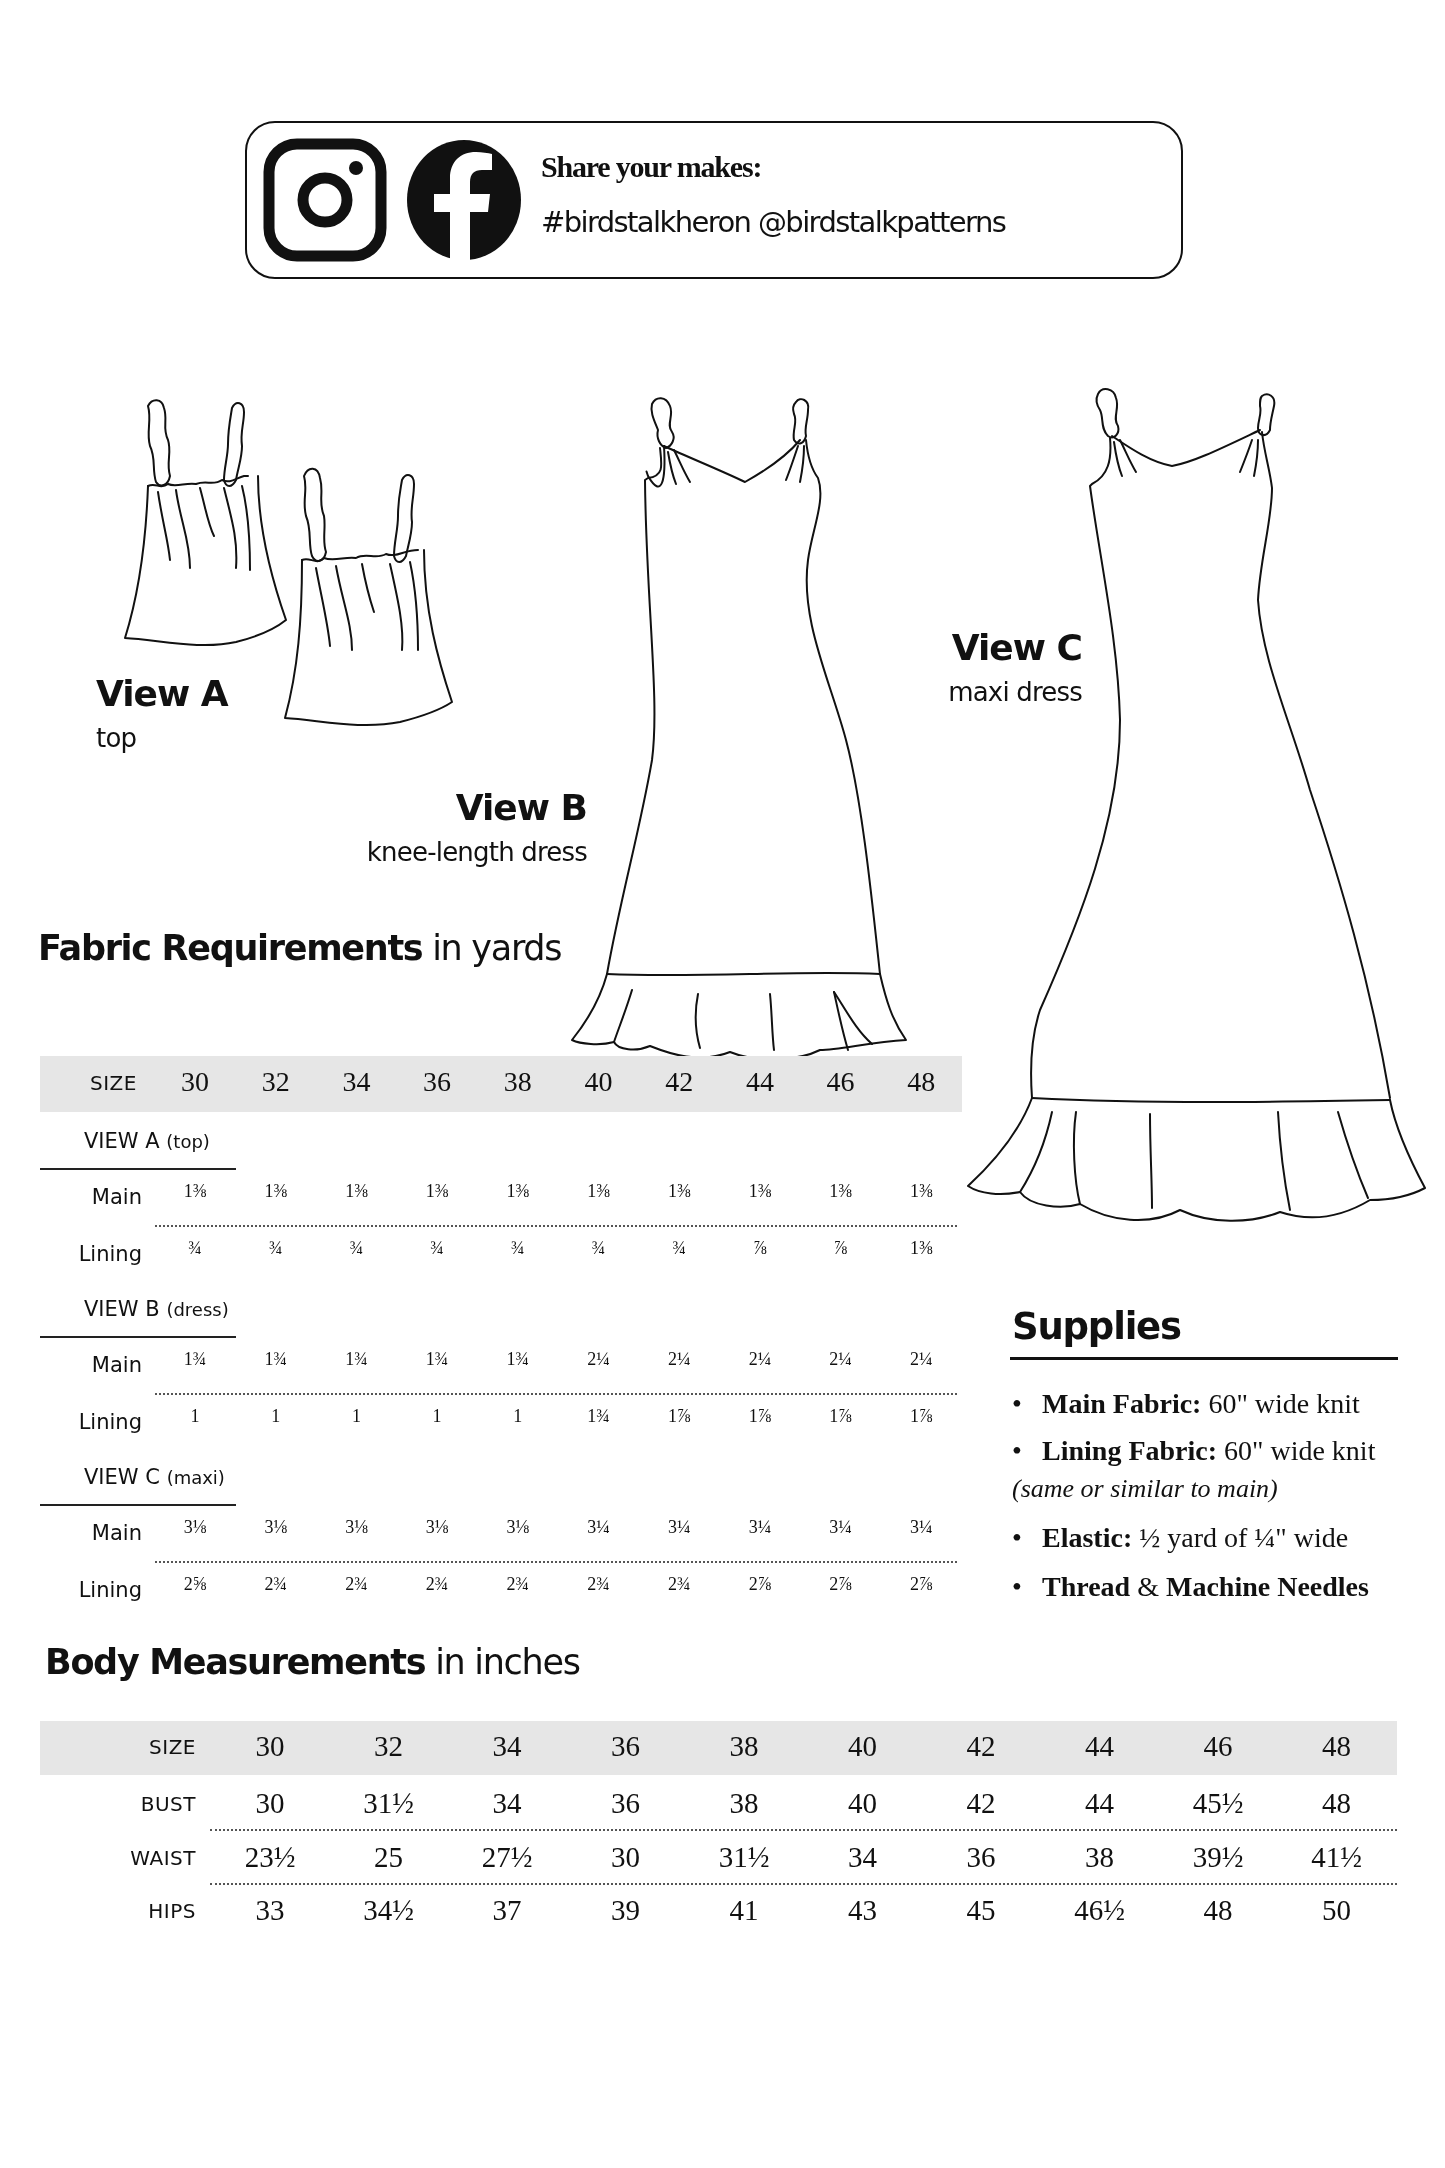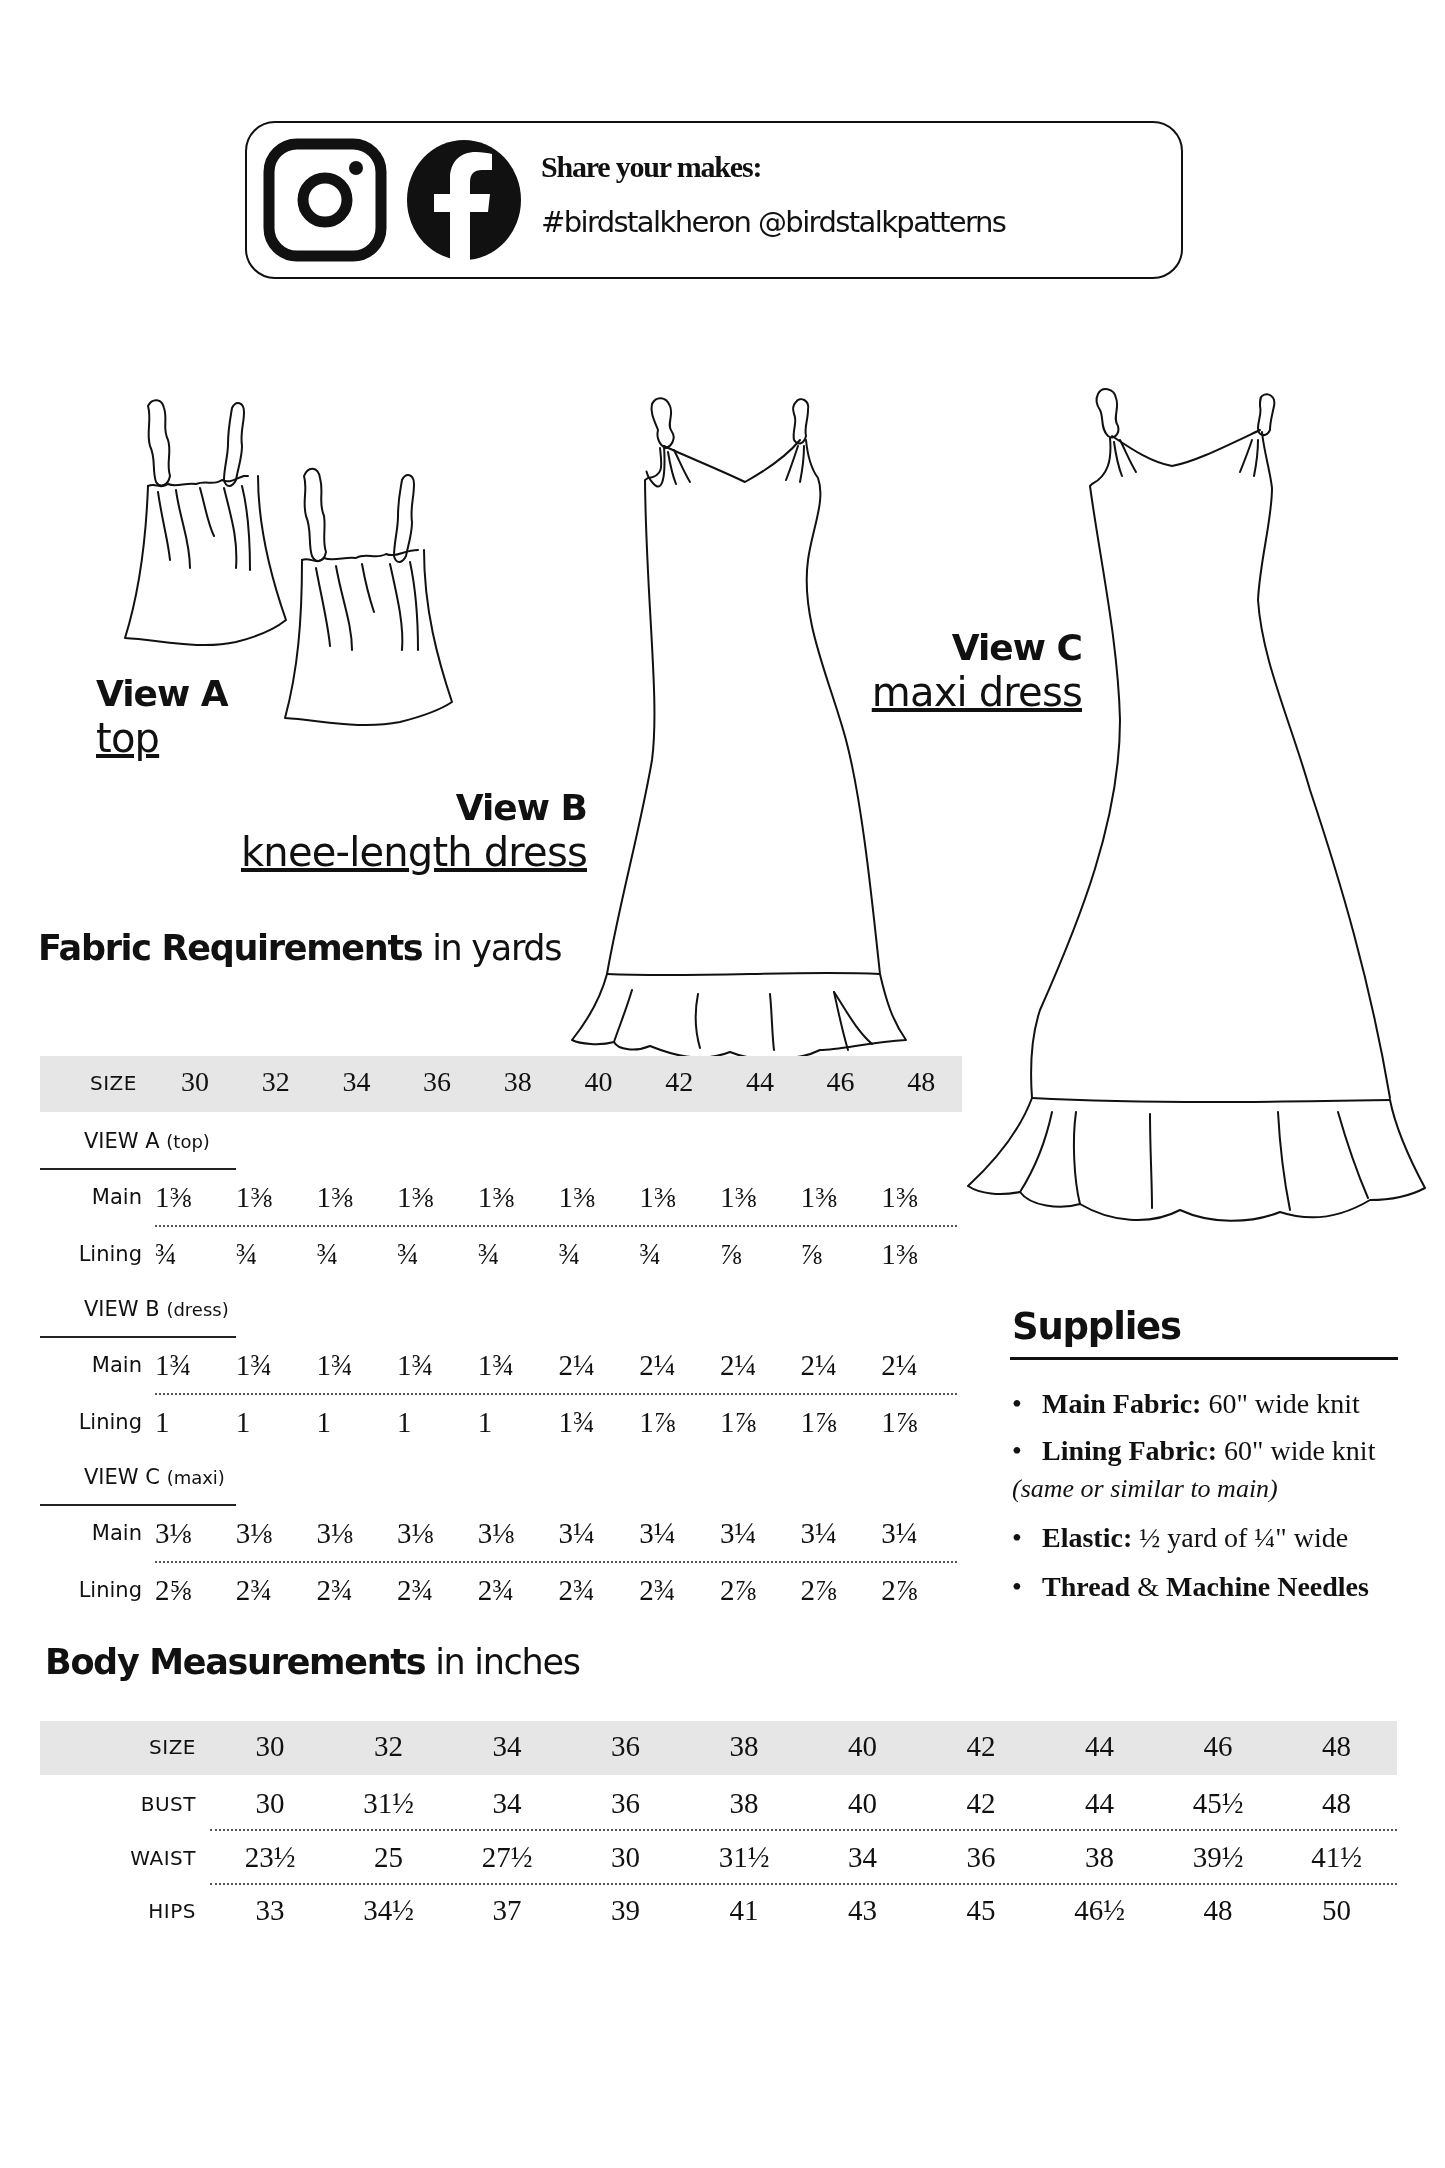--- a/index.html
+++ b/index.html
@@ -11,34 +11,34 @@
   .share-box { left:245px; top:121px; width:938px; height:158px; border:2px solid #111;
                border-radius:30px; box-sizing:border-box; }
   .share-title { left:541px; top:150px; font-family:Liberation Serif, serif; font-weight:bold;
                  font-size:30px; letter-spacing:-1.2px; white-space:nowrap; }
   .share-tags { left:541px; top:205px; font-family:"DejaVu Sans", sans-serif; font-size:29px;
                 letter-spacing:-1.6px; white-space:nowrap;text-align:right; }
 
   
   .view-title { font-family:"DejaVu Sans", sans-serif; font-weight:bold; font-size:36px; letter-spacing:-1px;
                 line-height:40px; white-space:nowrap; }
-  .view-sub { font-family:"DejaVu Sans", sans-serif; font-size:40px; letter-spacing:-0.8px; line-height:40px; white-space:nowrap;text-decoration:underline; }
+  .view-sub { font-family:"DejaVu Sans", sans-serif; font-size:26px; letter-spacing:-0.8px; line-height:40px; white-space:nowrap; }
   .right { text-align:right; }
 
   
   .sec-head { font-family:"DejaVu Sans", sans-serif; white-space:nowrap; font-size:35px; letter-spacing:-1.3px; }
   .sec-head b { font-weight:bold; }
   .sec-head span.light { font-weight:normal; }
 
   
   .bar { background:#e6e6e6; }
   .hdr-cell { font-family:"Liberation Serif", serif; font-size:28px; text-align:center; width:80px; margin-left:-40px; }
   .size-lbl { font-family:"DejaVu Sans", sans-serif; font-size:20px; letter-spacing:0.5px; }
   .row-lbl { font-family:"DejaVu Sans", sans-serif; font-size:21px; text-align:right; width:110px; }
-  .cell { font-family:"Liberation Serif", serif; font-size:29px; text-align:left; width:80px; margin-left:-40px; white-space:nowrap; }
+  .cell { font-family:"Liberation Serif", serif; font-size:18px; text-align:center; width:80px; margin-left:-40px; white-space:nowrap; }
   .group-lbl { font-family:"DejaVu Sans", sans-serif; font-size:21px; white-space:nowrap; }
   .group-lbl small { font-size:18px; }
   .underline { height:2px; background:#222; }
   .dots { height:0; border-top:2px dotted #555; }
 
   
   .b-hdr { font-family:"Liberation Serif", serif; font-size:29px; text-align:center; width:110px; margin-left:-55px; }
   .b-lbl { font-family:"DejaVu Sans", sans-serif; font-size:20px; text-align:right; width:160px; letter-spacing:0.5px; }
   .b-cell { font-family:"Liberation Serif", serif; font-size:29px; text-align:center; width:110px; margin-left:-55px; white-space:nowrap; }
 

